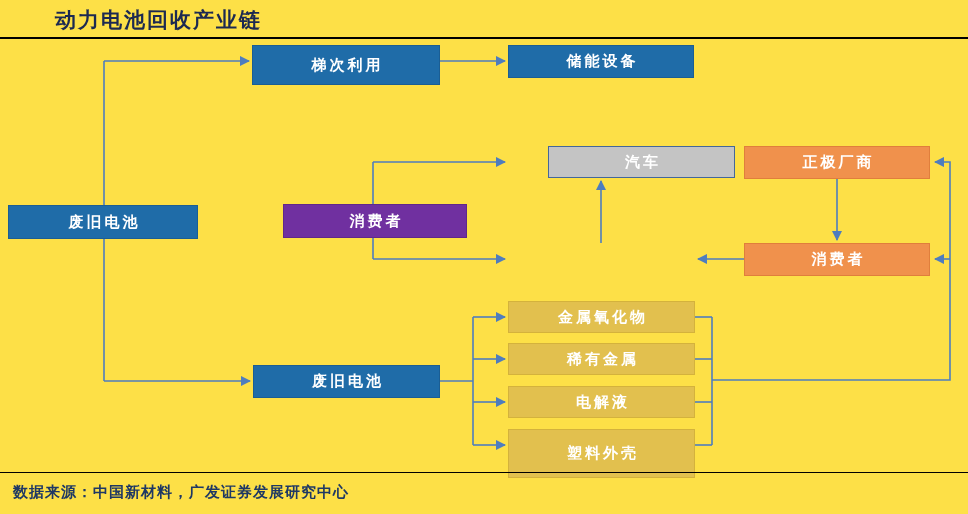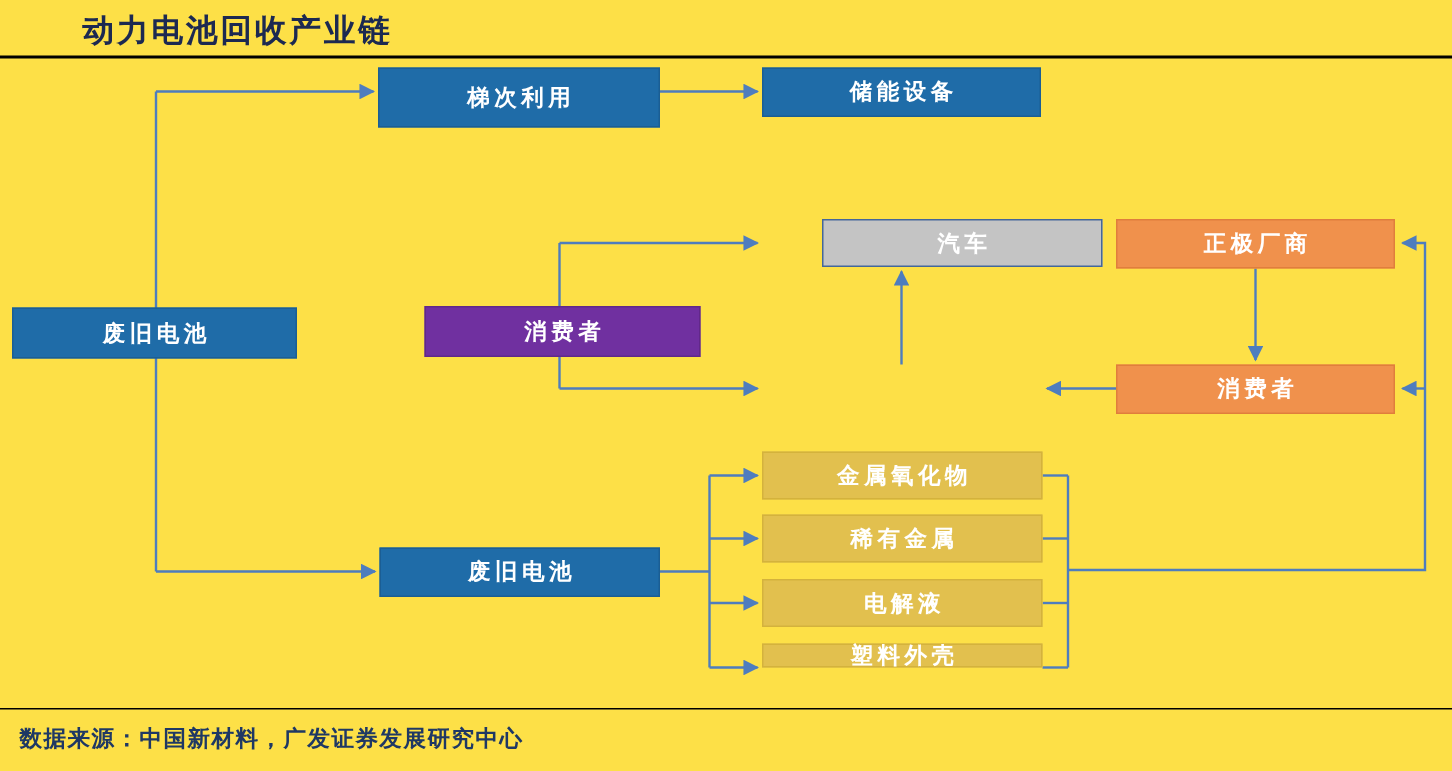--- a/index.html
+++ b/index.html
@@ -111,18 +111,18 @@
   <div class="node orange" style="left:744px;top:243px;width:186px;height:33px;">消费者</div>
 
   <div class="node blue" style="left:253px;top:365px;width:187px;height:33px;">废旧电池</div>
 
   <div class="node yellow" style="left:508px;top:301px;width:187px;height:32px;">金属氧化物</div>
 
   <div class="node yellow" style="left:508px;top:343px;width:187px;height:32px;">稀有金属</div>
 
   <div class="node yellow" style="left:508px;top:386px;width:187px;height:32px;">电解液</div>
 
-  <div class="node yellow" style="left:508px;top:429px;width:187px;height:16px;">塑料外壳</div>
+  <div class="node yellow" style="left:508px;top:429px;width:187px;height:49px;">塑料外壳</div>
 
   <div class="rule-bottom"></div>
   <div class="source-note">数据来源：中国新材料，广发证券发展研究中心</div>
 
 </div>
 
 </body></html>

